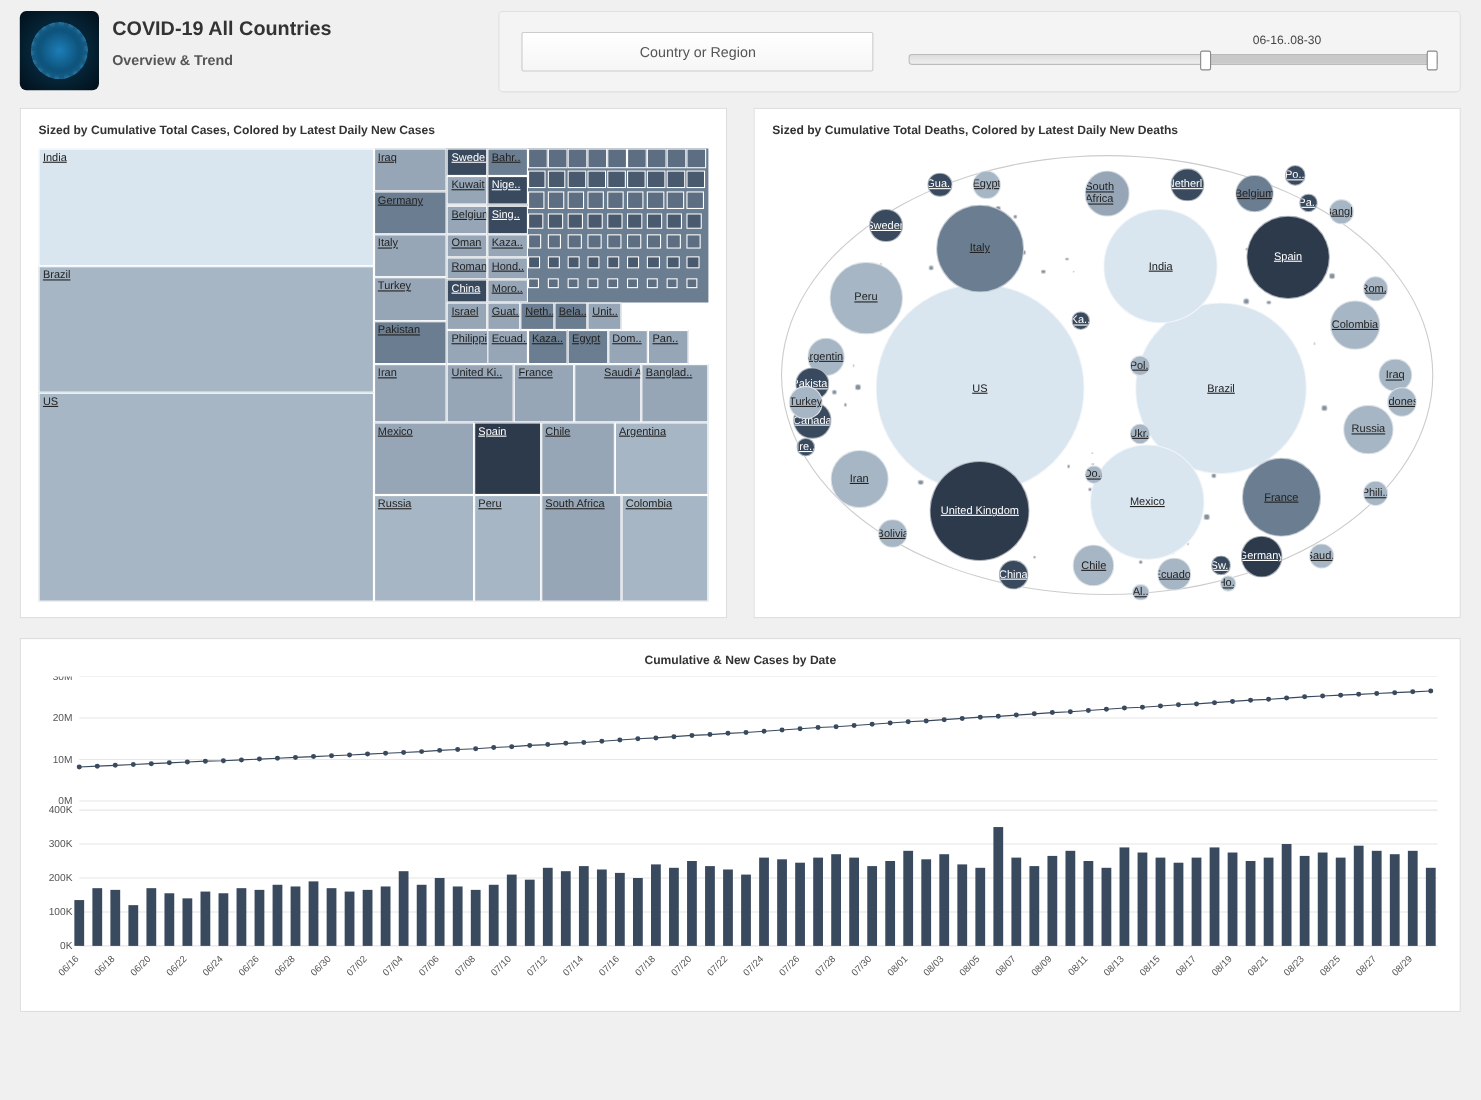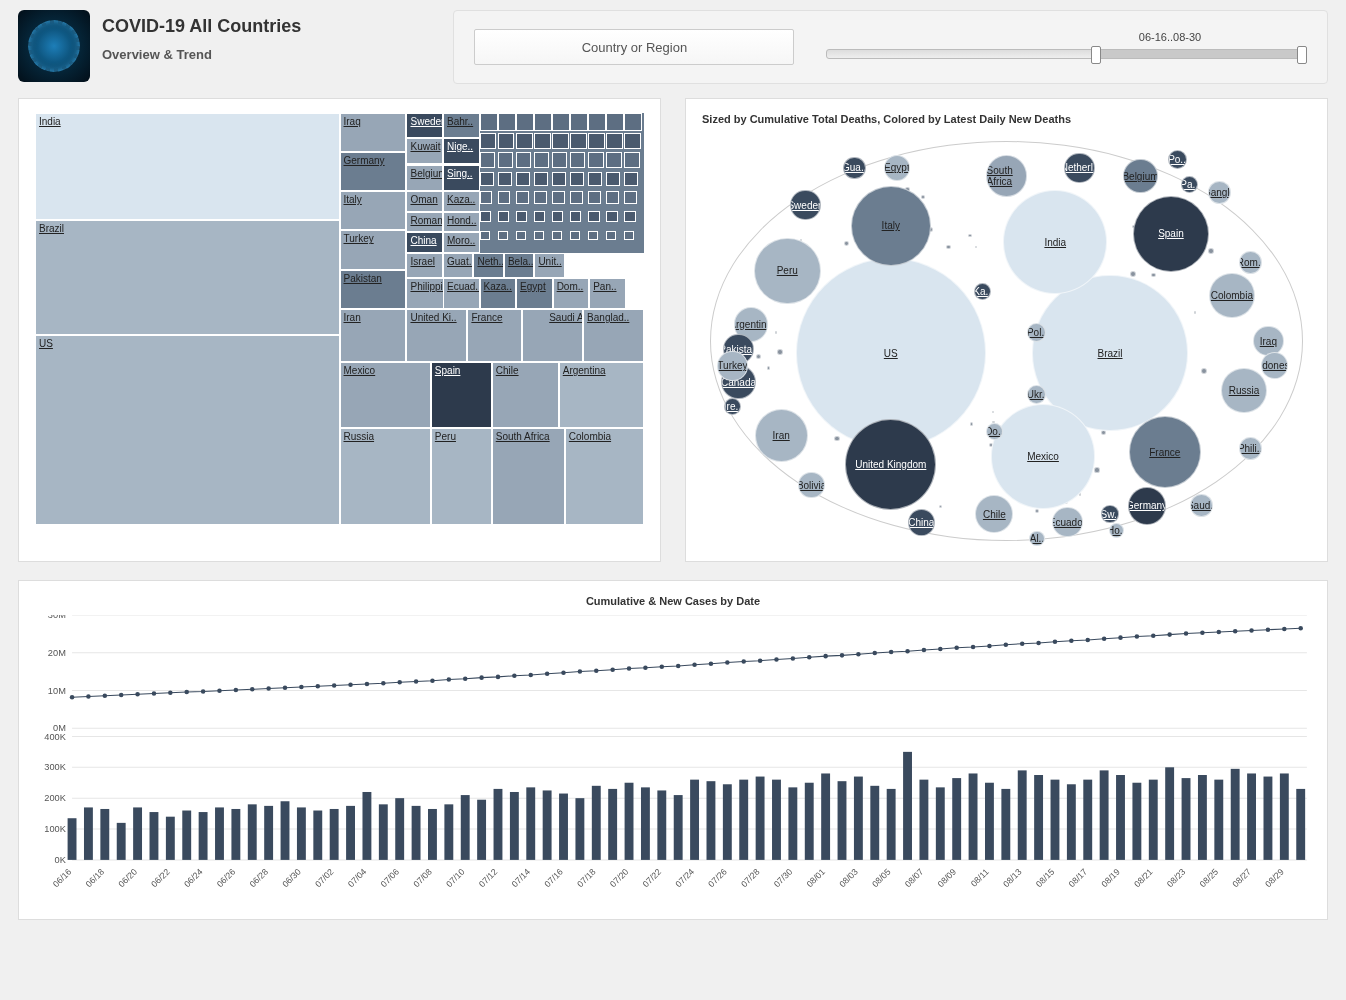--- a/index.html
+++ b/index.html
@@ -50,20 +50,21 @@
           <div class="slider-fill"></div>
           <div class="slider-handle" style="left:55%"></div>
           <div class="slider-handle" style="right:-1px"></div>
         </div>
       </div>
     </div>
   </div>
 
   <div class="panels">
     <div class="panel">
+      <div class="panel-title">Sized by Cumulative Total Cases, Colored by Latest Daily New Cases</div>
       <div class="treemap" id="treemap">
           <div style="position: absolute; left: 73%; top: 0%; width: 27%; height: 34%; background: rgb(107, 125, 144);">
             <div style="position: absolute; left: 0%; top: 0%; width: 11%; height: 13%; background: rgb(93, 110, 130); border: 1px solid rgb(255, 255, 255);"></div>
             <div style="position: absolute; left: 11%; top: 0%; width: 11%; height: 13%; background: rgb(93, 110, 130); border: 1px solid rgb(255, 255, 255);"></div>
             <div style="position: absolute; left: 22%; top: 0%; width: 11%; height: 13%; background: rgb(93, 110, 130); border: 1px solid rgb(255, 255, 255);"></div>
             <div style="position: absolute; left: 33%; top: 0%; width: 11%; height: 13%; background: rgb(93, 110, 130); border: 1px solid rgb(255, 255, 255);"></div>
             <div style="position: absolute; left: 44%; top: 0%; width: 11%; height: 13%; background: rgb(93, 110, 130); border: 1px solid rgb(255, 255, 255);"></div>
             <div style="position: absolute; left: 55%; top: 0%; width: 11%; height: 13%; background: rgb(93, 110, 130); border: 1px solid rgb(255, 255, 255);"></div>
             <div style="position: absolute; left: 66%; top: 0%; width: 11%; height: 13%; background: rgb(93, 110, 130); border: 1px solid rgb(255, 255, 255);"></div>
             <div style="position: absolute; left: 77%; top: 0%; width: 11%; height: 13%; background: rgb(93, 110, 130); border: 1px solid rgb(255, 255, 255);"></div>

